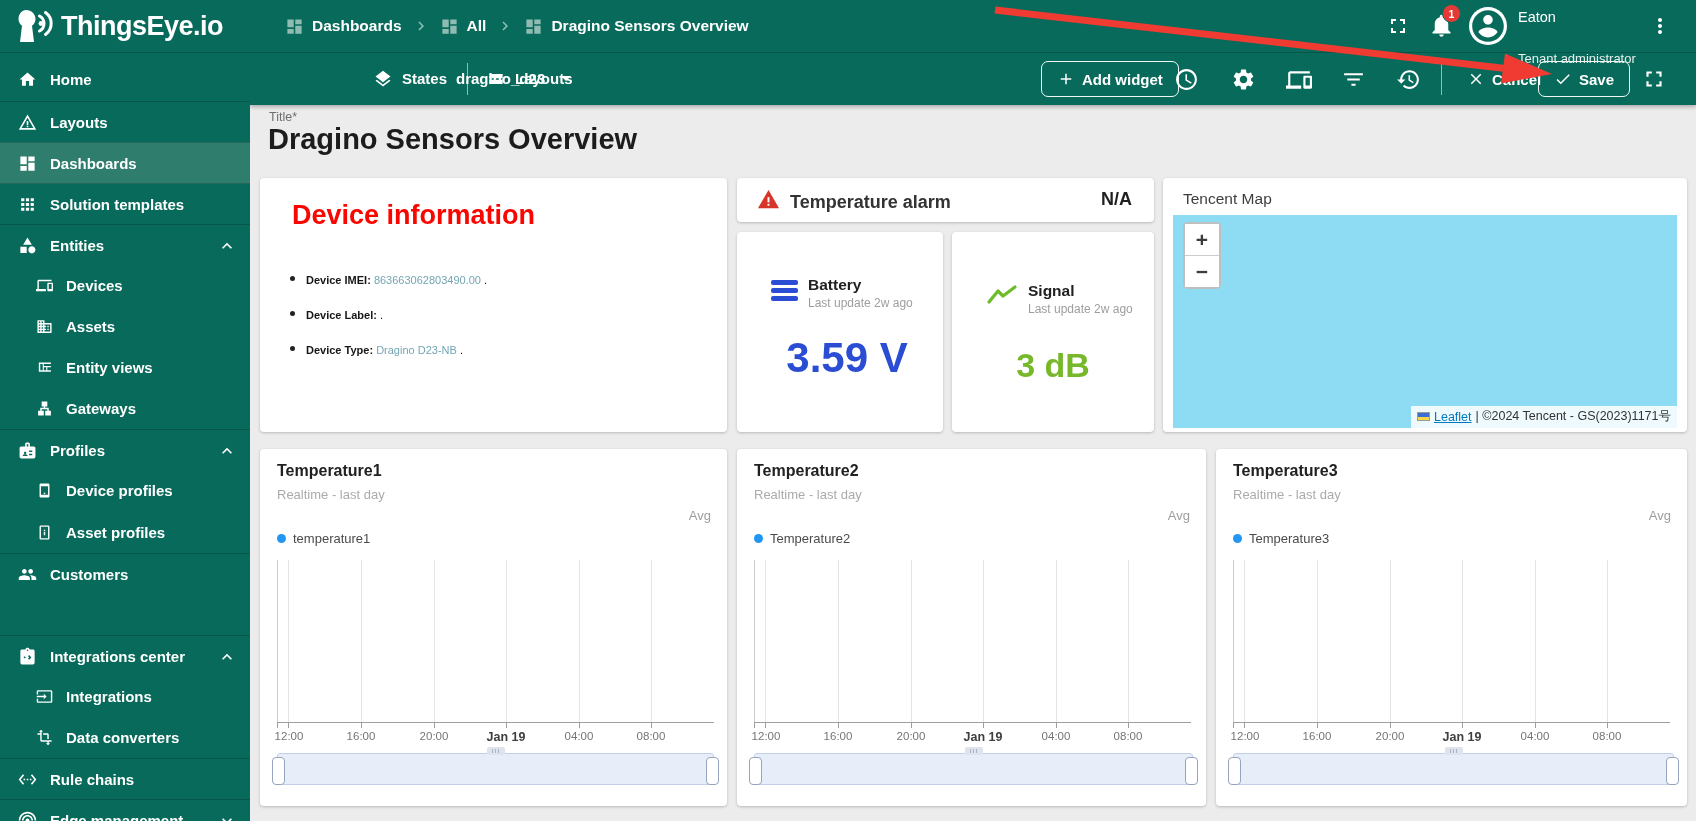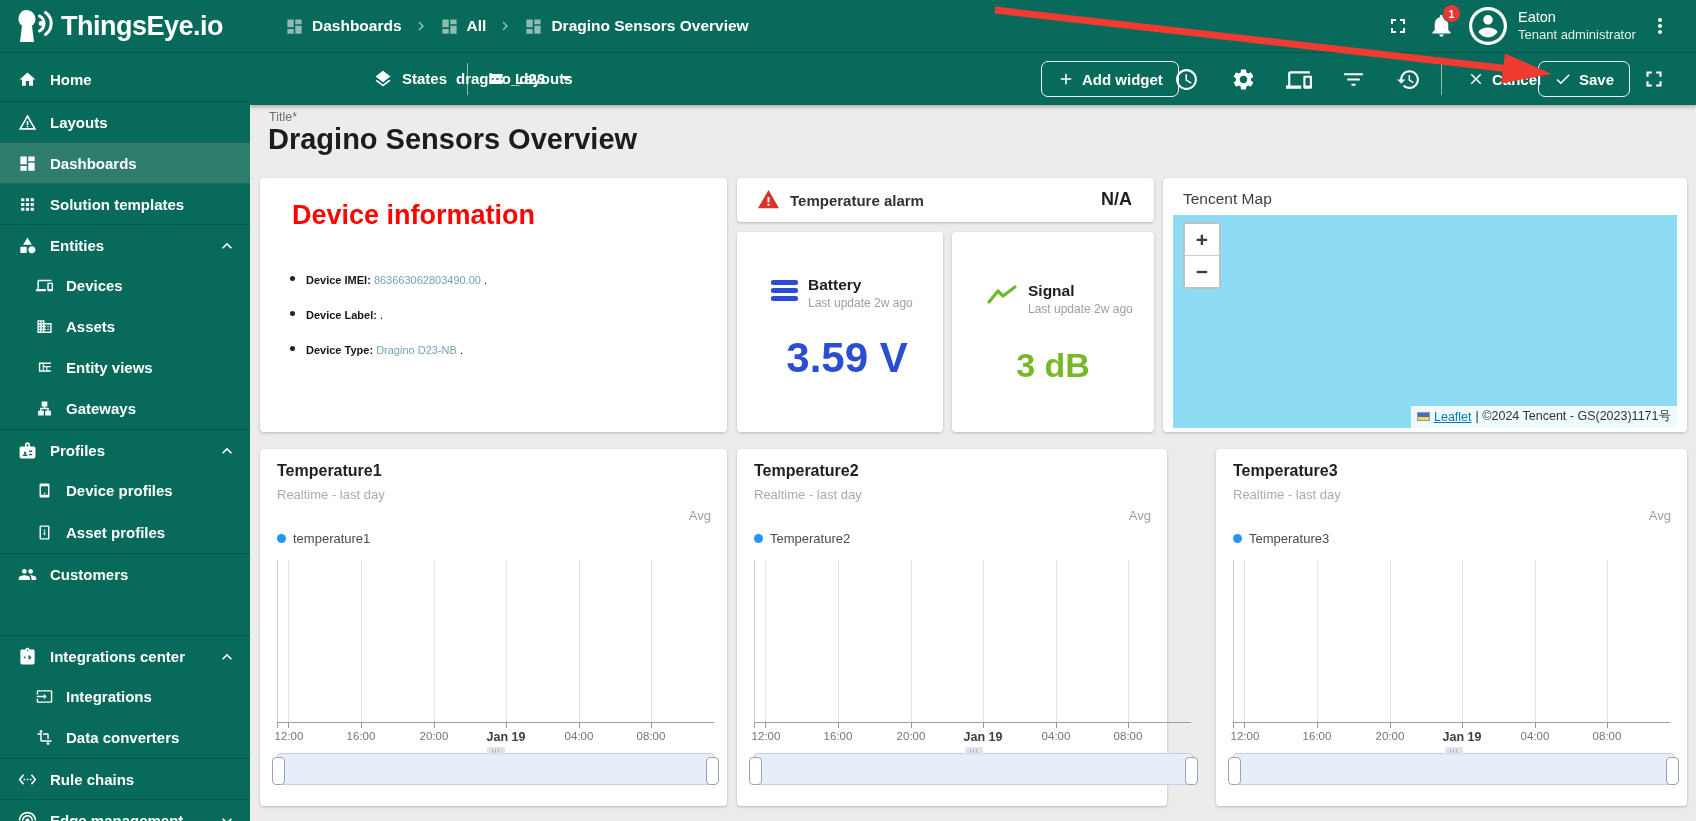--- a/index.html
+++ b/index.html
@@ -10,21 +10,21 @@
   
   .hdr{left:0;top:0;width:1696px;height:52px;background:#086a5b;border-bottom:1px solid rgba(0,0,0,.18);z-index:5;}
   .tbar{left:250px;top:52px;width:1446px;height:53px;background:#086a5b;box-shadow:0 2px 4px rgba(0,0,0,.28);z-index:4;}
   .sbar{left:0;top:52px;width:250px;height:769px;background:#086a5b;z-index:4;overflow:hidden;}
   .logo-txt{color:#fff;font-size:27px;font-weight:bold;letter-spacing:-.5px;}
   .bc-ic{color:#8fbcb2;}
   .bc-lbl{color:#fff;font-size:15.5px;font-weight:bold;white-space:nowrap;}
   .bc-sep{color:#8fc0b5;}
   .hdr-right{color:#fff;}
   .uname{color:#fff;font-size:14.5px;line-height:18px;}
-  .urole{color:#e6efec;font-size:13px;line-height:17px;}
+  .urole{color:#e6efec;font-size:13px;line-height:17px;margin-top:24px;}
   .badge{background:#e53935;color:#fff;border-radius:50%;width:17px;height:17px;font-size:10.5px;font-weight:bold;
          display:flex;align-items:center;justify-content:center;border:1px solid #086a5b;}
   
   .sbitem{position:absolute;left:0;width:250px;height:41px;display:flex;align-items:center;color:#fff;cursor:pointer;}
   .sbitem.sep{border-top:1px solid rgba(0,0,0,.18);}
   .sbitem.sel{background:#2e7d6d;}
   .sbitem .sic{width:19px;height:19px;margin-left:18px;flex:none;color:#fff;}
   .sbitem.sub .sic{width:17px;height:17px;margin-left:36px;}
   .sblabel{margin-left:13px;font-size:15px;font-weight:bold;white-space:nowrap;}
   .chev{position:absolute;right:13px;width:20px;height:20px;color:#fff;}
@@ -42,21 +42,21 @@
   .red-head{color:#fa0600;font-size:27px;font-weight:bold;}
   .di-row{position:absolute;left:30px;font-size:11px;color:#161616;}
   .di-dot{display:inline-block;width:5px;height:5px;border-radius:50%;background:#222;vertical-align:3px;margin-right:11px;}
   .di-lbl{font-weight:bold;}
   .di-val{color:#74a5b3;}
   .w-title{font-size:15.5px;font-weight:bold;color:#212121;}
   .w-sub{font-size:12px;color:#9e9e9e;}
   .big-blue{color:#2b4dd3;font-size:42px;font-weight:bold;margin-left:7px;}
   .big-green{color:#76b82a;font-size:34px;font-weight:bold;}
   .na{font-size:18px;font-weight:bold;color:#1f1f1f;}
-  .alarm-lbl{font-size:15px;font-weight:600;color:#333;}
+  .alarm-lbl{font-size:18px;font-weight:600;color:#333;}
   
   .map-title{font-size:15.5px;color:#3e3e3e;}
   .map-area{position:absolute;background:#8ddcf3;}
   .lf-ctl{position:absolute;width:34px;background:#fff;border:2px solid rgba(0,0,0,.25);border-radius:5px;box-sizing:content-box;}
   .lf-btn{width:34px;height:31px;display:flex;align-items:center;justify-content:center;font-size:21px;font-weight:bold;color:#3c3c3c;background:#fff;}
   .lf-attr{position:absolute;right:0;bottom:0;background:rgba(255,255,255,.85);padding:2px 6px 3px 6px;font-size:12.5px;color:#333;display:flex;align-items:center;gap:4px;white-space:nowrap;}
   .lf-link{color:#0078be;text-decoration:underline;}
   .flag{width:13px;height:9px;display:inline-block;border:.5px solid #999;box-sizing:border-box;}
   .flag .t{display:block;width:100%;height:50%;background:#3c6fd1;}
   .flag .b{display:block;width:100%;height:50%;background:#f8d748;}
@@ -515,21 +515,21 @@
       <div class="dz-grip">
           <i></i>
           <i></i>
           <i></i>
         </div>
       <div class="dz-h" style="left:-6px;"></div>
       <div class="dz-h" style="right:-6px;"></div>
     </div>
   </div>
 
-  <div class="card" style="left:737px;top:449px;width:430px;height:357px;">
+  <div class="card" style="left:737px;top:449px;width:469px;height:357px;">
     <div class="ch-title">Temperature2</div>
     <div class="ch-sub">Realtime - last day</div>
     <div class="ch-avg">Avg</div>
     <div class="ch-legend">
         <span class="ch-dot"></span>
         <span class="ch-leg-lbl">Temperature2</span>
       </div>
     <svg class="abs" style="left:17px;top:111px;" width="437" height="170">
         <use href="#i-grid437"></use>
       </svg>

